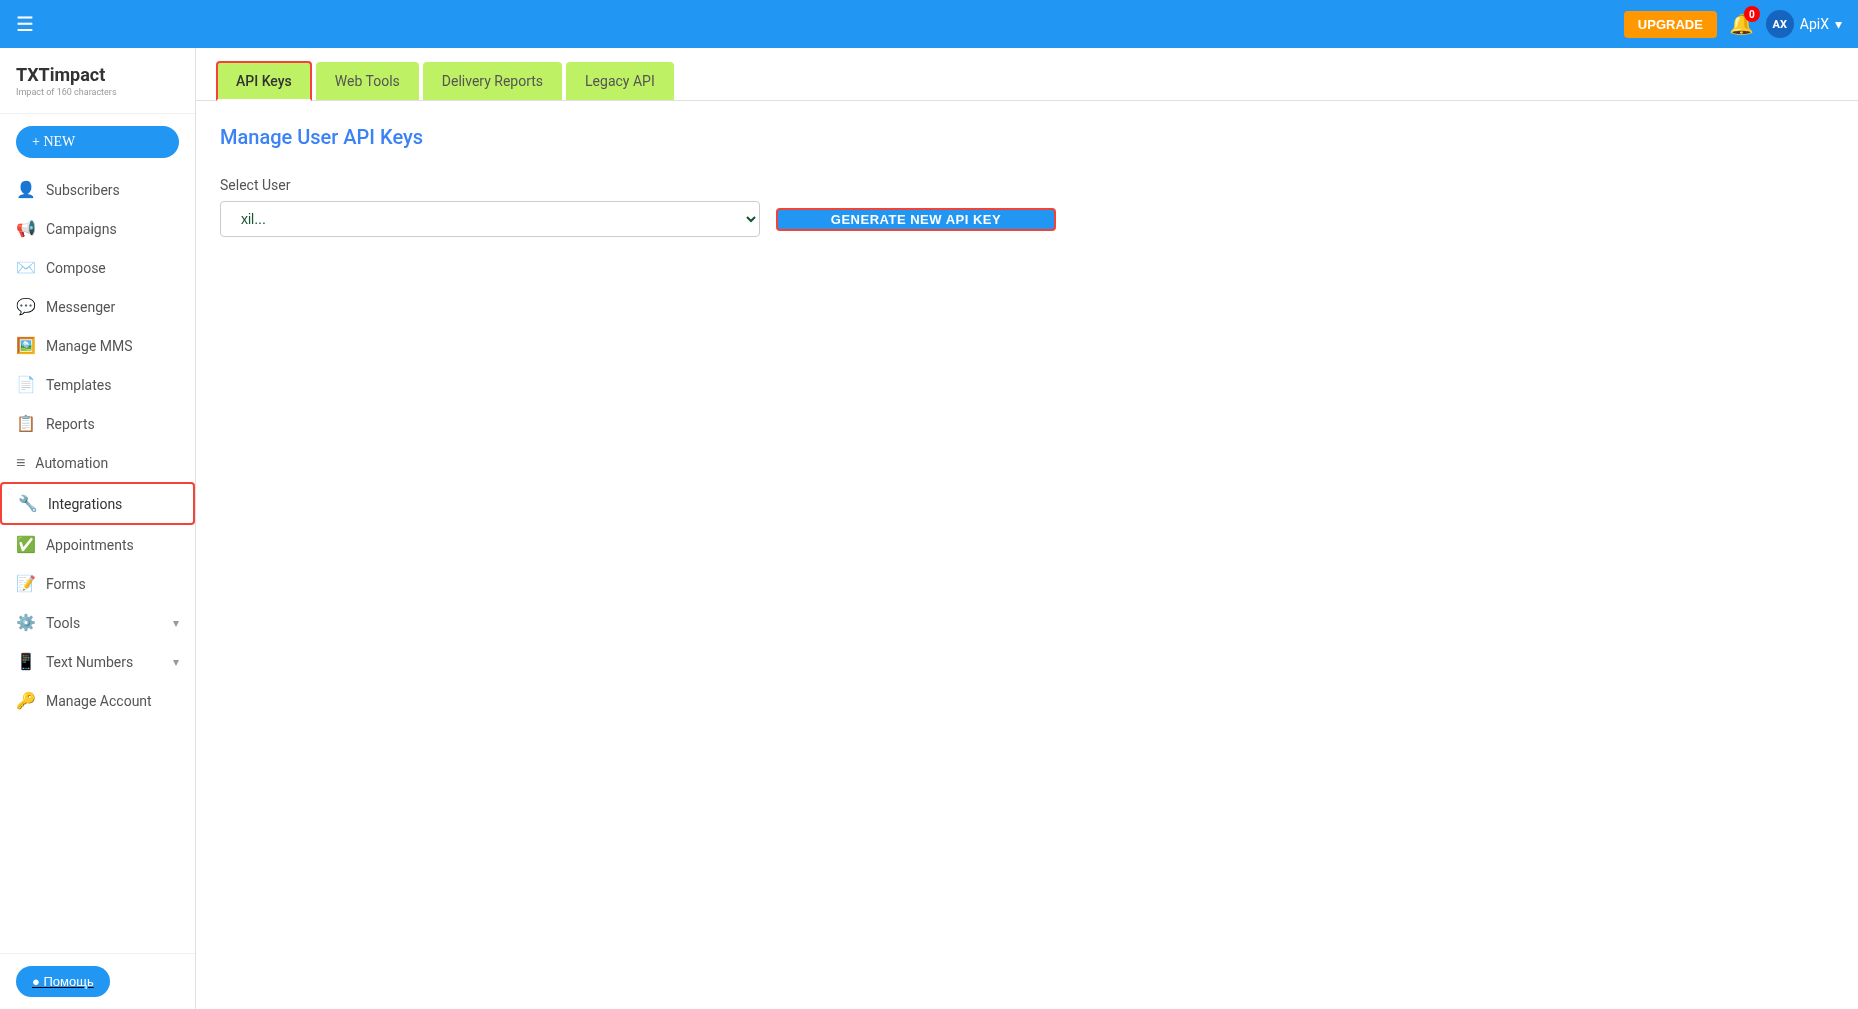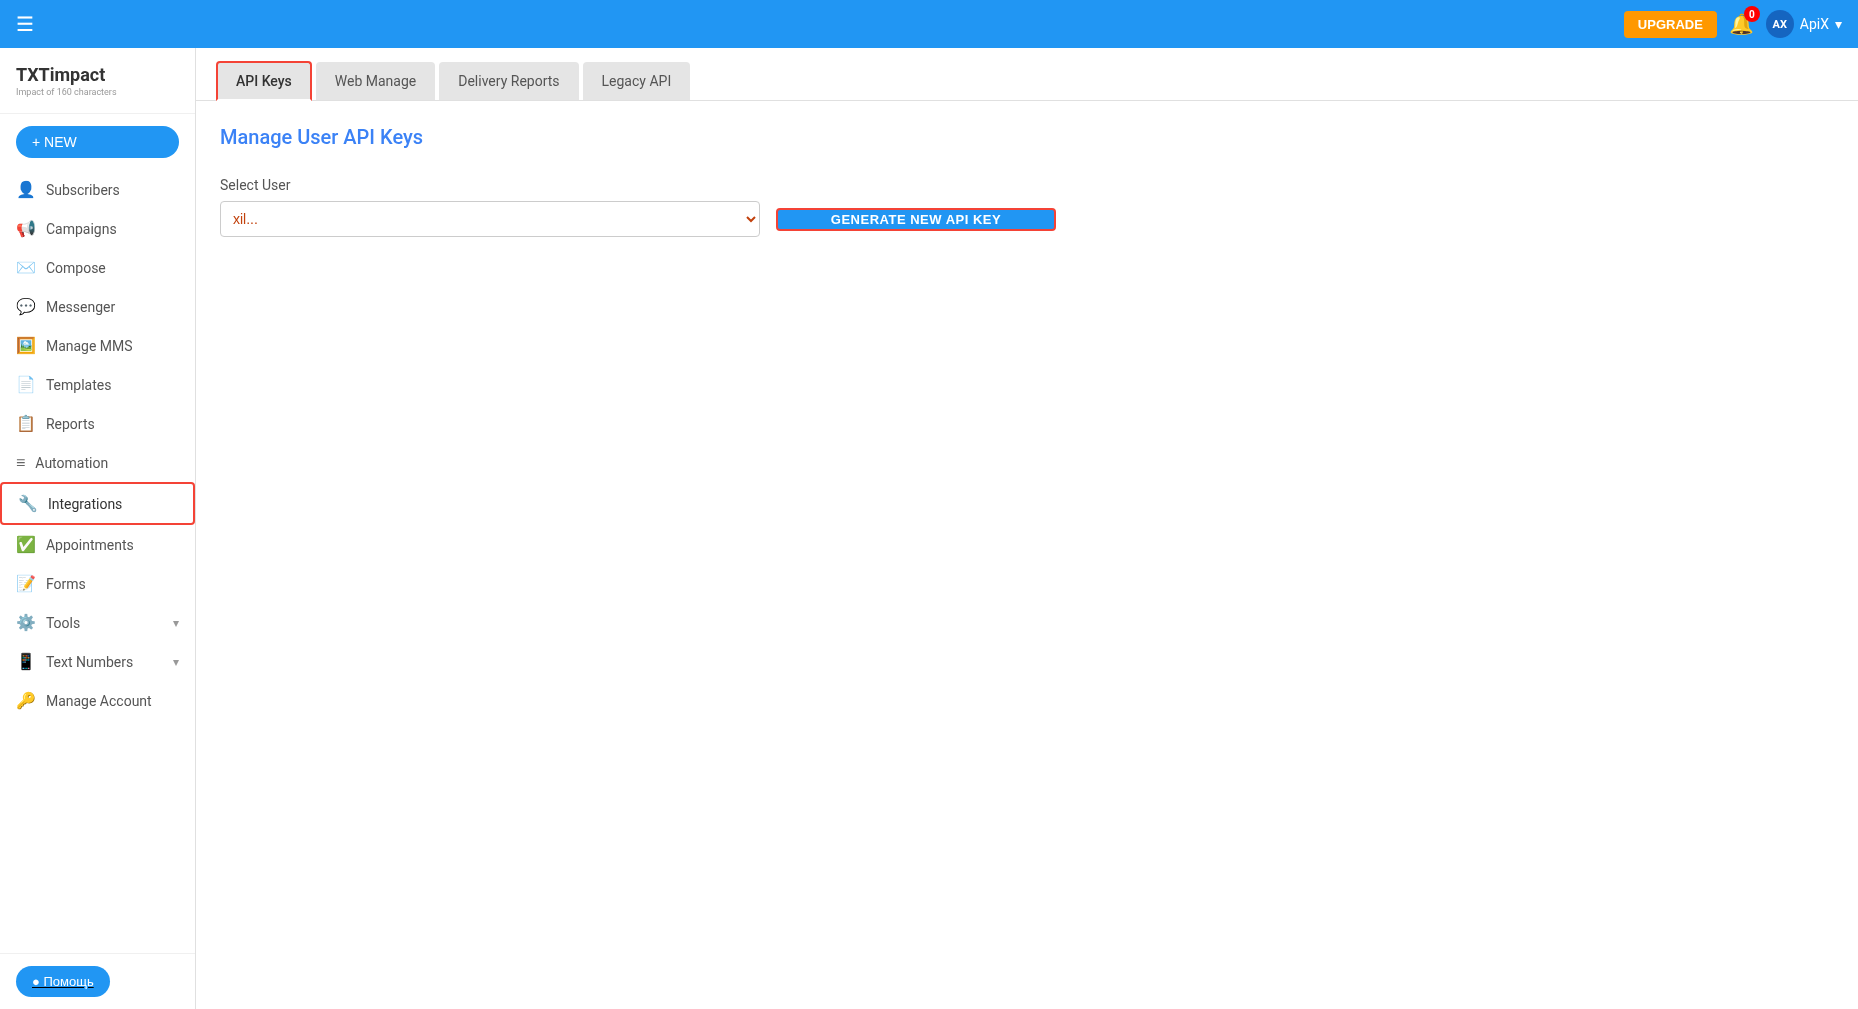--- a/index.html
+++ b/index.html
@@ -78,20 +78,21 @@
       color: white;
       border: none;
       padding: 8px 16px;
       border-radius: 20px;
       font-size: 14px;
       cursor: pointer;
       display: flex;
       align-items: center;
       gap: 6px;
       font-weight: 500;
+      font-family: Liberation Serif, serif;
     }
 
     .nav-item {
       display: flex;
       align-items: center;
       gap: 10px;
       padding: 10px 16px;
       color: #555;
       cursor: pointer;
       font-size: 14px;
@@ -151,44 +152,44 @@
     }
     .tab-item {
       padding: 10px 18px;
       font-size: 14px;
       cursor: pointer;
       color: #555;
       border: 1px solid transparent;
       border-radius: 4px 4px 0 0;
       position: relative;
       top: 1px;
-      background: #e5e5e5;
+      background: #bef264;
     }
     .tab-item.active {
       border: 2px solid #f44336;
       border-bottom: 2px solid white;
       color: #333;
       font-weight: 500;
       border-radius: 4px 4px 0 0;
     }
 
     
     .page-body { padding: 24px; }
     .page-title { font-size: 20px; font-weight: 500; color: #3b82f6; margin-bottom: 28px; }
 
     .select-user-label { font-size: 14px; color: #555; margin-bottom: 8px; }
     .select-user-row { display: flex; align-items: center; gap: 16px; }
 
     .user-select {
       width: 540px;
-      padding: 8px 8px;
+      padding: 8px 16px;
       border: 1px solid #ccc;
       border-radius: 4px;
       font-size: 14px;
-      color: #c2410c;
+      color: #14532d;
       background: white;
       appearance: auto;
     }
 
     .generate-btn {
       background: #2196F3;
       color: white;
       border: 2px solid #f44336;
       padding: 2px 24px;
       border-radius: 4px;
@@ -297,21 +298,21 @@
     <div class="sidebar-bottom">
       <button class="help-btn">● Помощь</button>
     </div>
   </div>
 
   <div class="main-content">
     <div class="content-panel">
 
       <div class="tabs-bar">
         <div class="tab-item active">API Keys</div>
-        <div class="tab-item">Web Manage</div>
+        <div class="tab-item">Web Tools</div>
         <div class="tab-item">Delivery Reports</div>
         <div class="tab-item">Legacy API</div>
       </div>
 
       <div class="page-body">
         <div class="page-title">Manage User API Keys</div>
 
         <div class="select-user-label">Select User</div>
         <div class="select-user-row">
           <select class="user-select">

